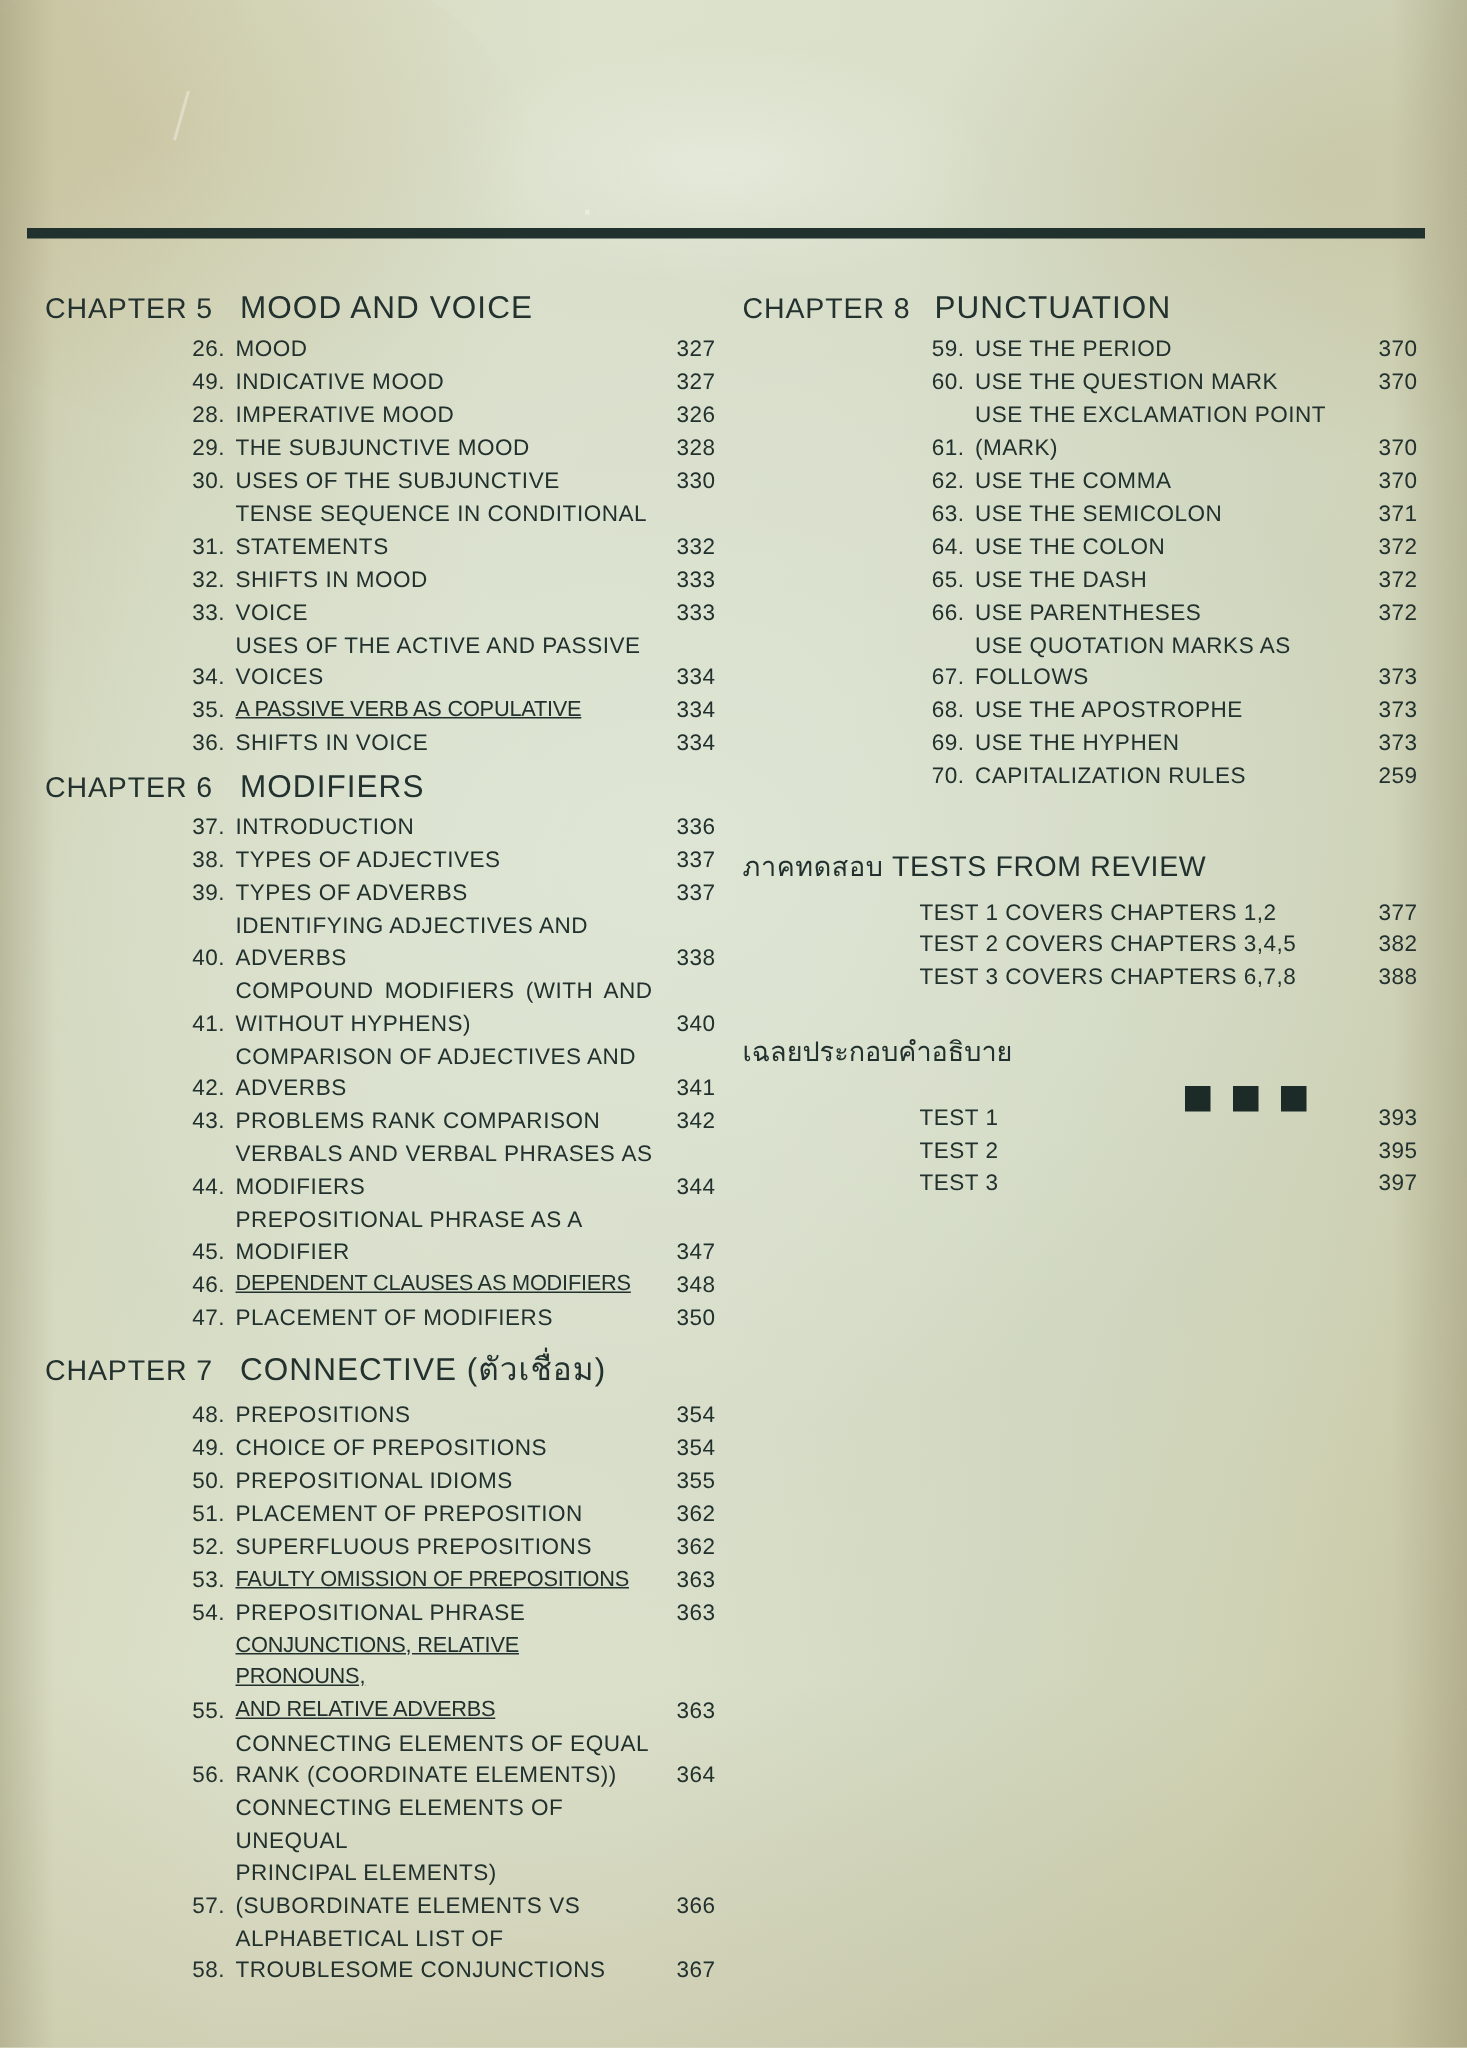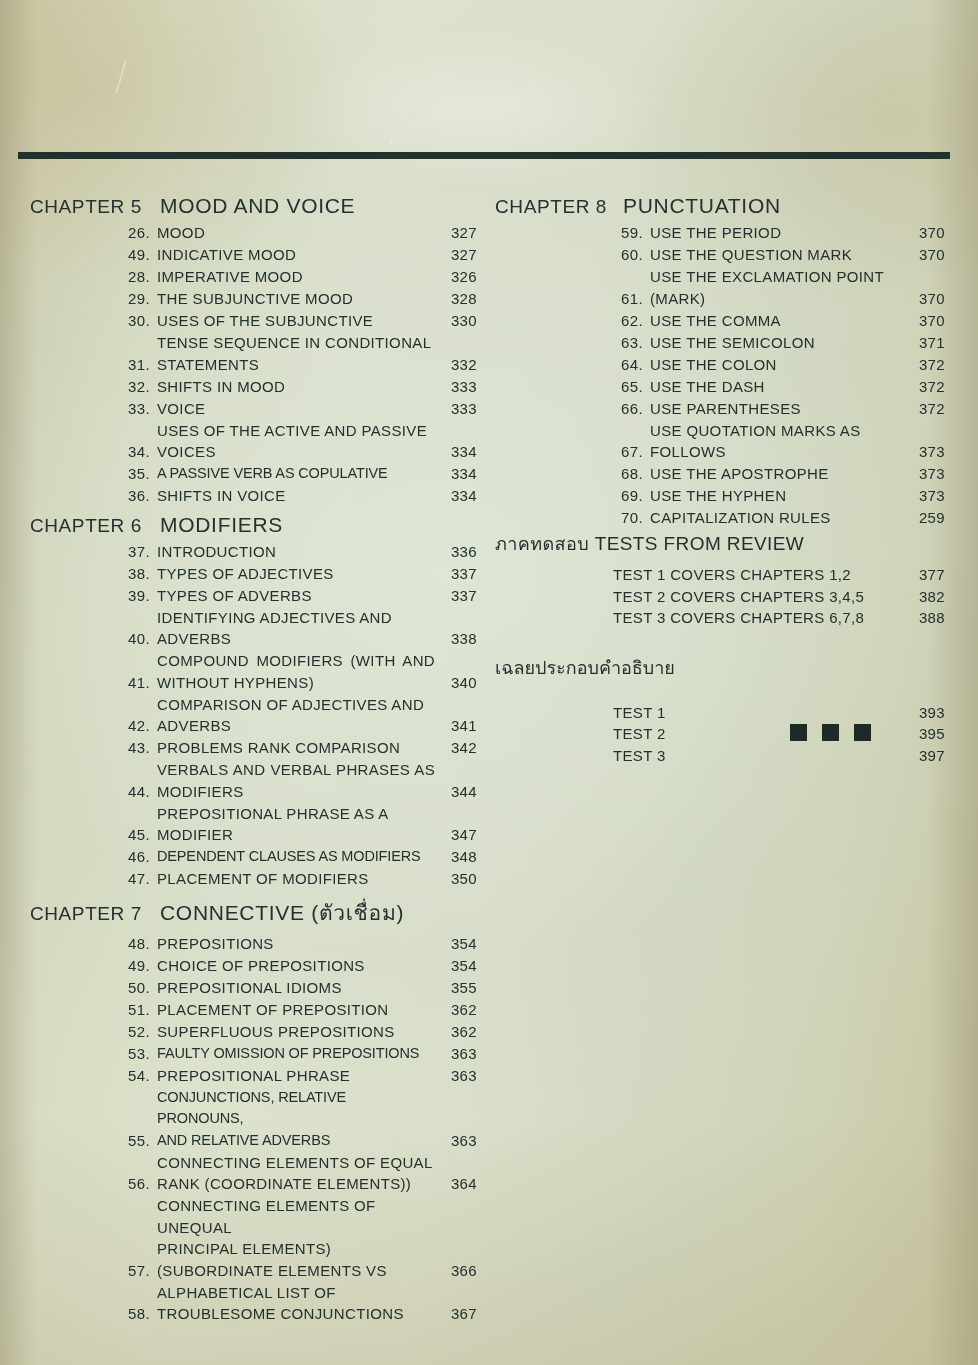--- a/index.html
+++ b/index.html
@@ -132,30 +132,31 @@
     white-space: nowrap;
   }
   .entry .pg.bottom {
     align-self: flex-end;
   }
   .entry.justify .txt .l1 {
     display: block;
     text-align: justify;
     text-align-last: justify;
   }
-  .entry.tight .txt { letter-spacing: -0.15px; font-size: 14.5px; }
+  .entry.tight .txt { letter-spacing: -0.15px; font-size: 14.5px; text-decoration: underline; }
 
   .col-left .entry { padding-left: 120px; }
   .col-left .entry .num { margin-left: -22px; }
   .col-right .entry { padding-left: 118px; }
 
   .section-head-thai {
     color: #22312e;
     font-size: 19px;
     letter-spacing: 0.4px;
+    margin-top: 34px;
     margin-bottom: 6px;
     padding-left: 0;
   }
   .section-head-thai .thai { font-size: 18px; }
   .section-head-thai2 {
     color: #22312e;
     font-size: 18px;
     margin-top: 24px;
     margin-bottom: 20px;
   }

